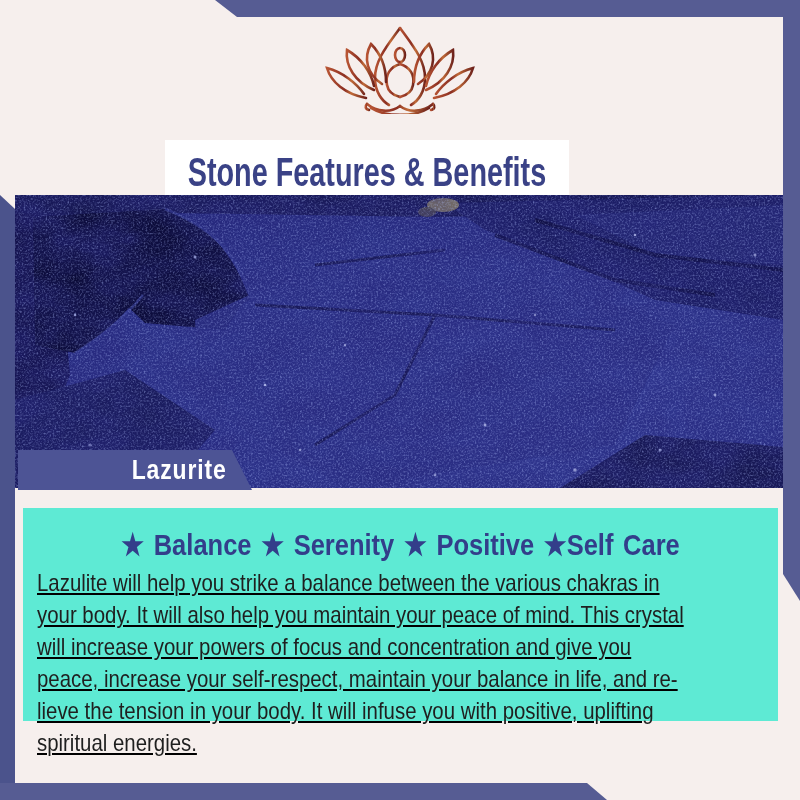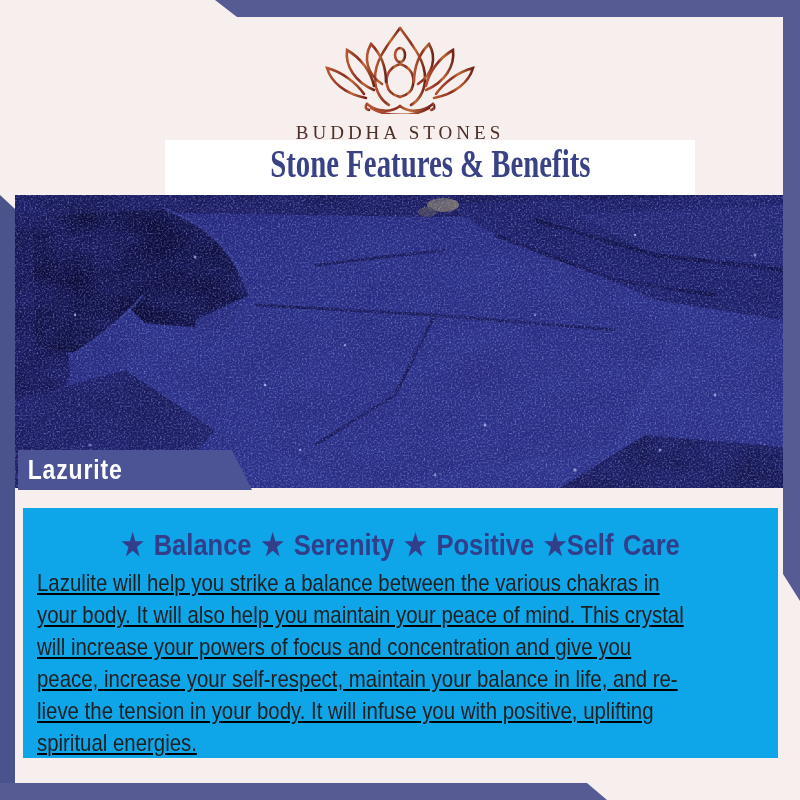--- a/index.html
+++ b/index.html
@@ -17,37 +17,37 @@
     clip-path:polygon(0 0,15px 14px,15px 605px,0 605px);background:#4b538c;}
   #bottom-bar{left:0;top:783px;width:610px;height:17px;
     clip-path:polygon(0 0,587px 0,607px 17px,0 17px);}
 
   
   #brand{left:0;top:22px;width:800px;text-align:center;}
   #brand-name{margin-top:4px;font-family:"Liberation Serif",serif;
     font-size:19px;letter-spacing:4px;color:#4c2f26;}
 
   
-  #heading-band{left:165px;top:140px;width:530px;height:55px;background:#ffffff;
-    display:flex;align-items:flex-start;justify-content:center;font-family:Liberation Serif, serif;}
+  #heading-band{left:165px;top:140px;width:404px;height:55px;background:#ffffff;
+    display:flex;align-items:flex-end;justify-content:center;}
   #page-title{font-size:40px;font-weight:bold;color:#3a4286;white-space:nowrap;
     transform:scaleX(.72);transform-origin:center;letter-spacing:0;}
 
   
   #photo{left:15px;top:195px;width:768px;height:293px;overflow:hidden;}
 
   
   #stone-label{left:18px;top:450px;width:234px;height:40px;background:#4d5495;
     clip-path:polygon(0 0,214px 0,234px 40px,0 40px);
-    display:flex;align-items:center;justify-content:flex-start;}
+    display:flex;align-items:center;justify-content:flex-end;}
   #stone-name{color:#ffffff;font-size:27px;font-weight:bold;white-space:nowrap;
     transform:scaleX(.85);letter-spacing:1px;padding-right:18px;}
 
   
-  #content-box{left:23px;top:508px;width:755px;height:250px;background:#0ea5e9;}
+  #content-box{left:23px;top:508px;width:755px;height:213px;background:#5eead4;}
   #keywords-line{margin-top:19px;text-align:center;font-size:30px;font-weight:bold;
     color:#333e8a;white-space:nowrap;transform:scaleX(.85);transform-origin:center;
     word-spacing:3px;}
   #description{margin:5px 0 0 14px;text-decoration:underline;}
   .body-line{font-size:24px;font-weight:bold;line-height:32px;color:#1f1f1f;
     white-space:nowrap;transform:scaleX(.85);transform-origin:left;
     font-weight:normal;}
   .body-line{font-weight:500;}
 </style>
 </head>
@@ -87,21 +87,20 @@
         <path d="M77,62 C62,52 58,36 66,22 C76,32 81,46 81,60"></path>
         <path d="M69,68 C50,60 40,44 42,28 C56,36 66,50 69,64"></path>
         <path d="M61,76 C40,72 26,60 22,46 C38,50 52,62 59,72"></path>
 
         <path d="M113,62 C128,52 132,36 124,22 C114,32 109,46 109,60"></path>
         <path d="M121,68 C140,60 150,44 148,28 C134,36 124,50 121,64"></path>
         <path d="M129,76 C150,72 164,60 168,46 C152,50 138,62 131,72"></path>
       </g>
     </svg>
   </span>
-  <div id="brand-name">BUDDHA STONES</div>
 </div>
 
 <div class="abs" id="heading-band">
   <div id="page-title">Stone Features &amp; Benefits</div>
 </div>
 
 <div class="abs" id="photo">
   <svg width="768" height="293" viewBox="0 0 768 293">
     <defs>
       <filter id="grain" x="0" y="0" width="100%" height="100%">

